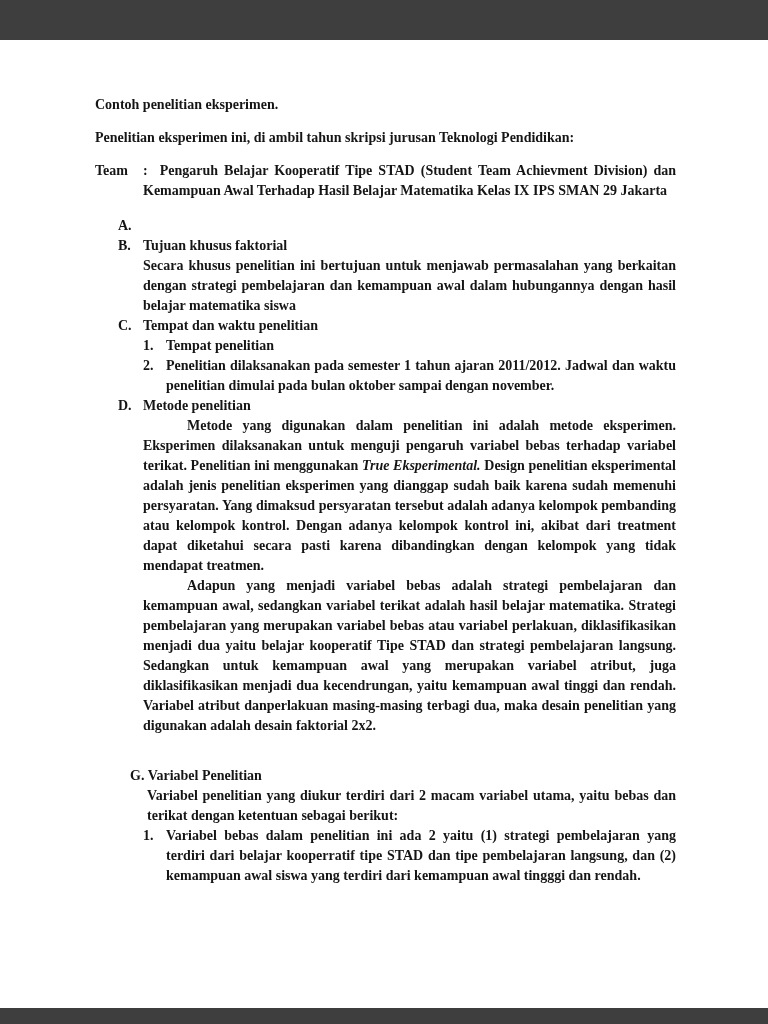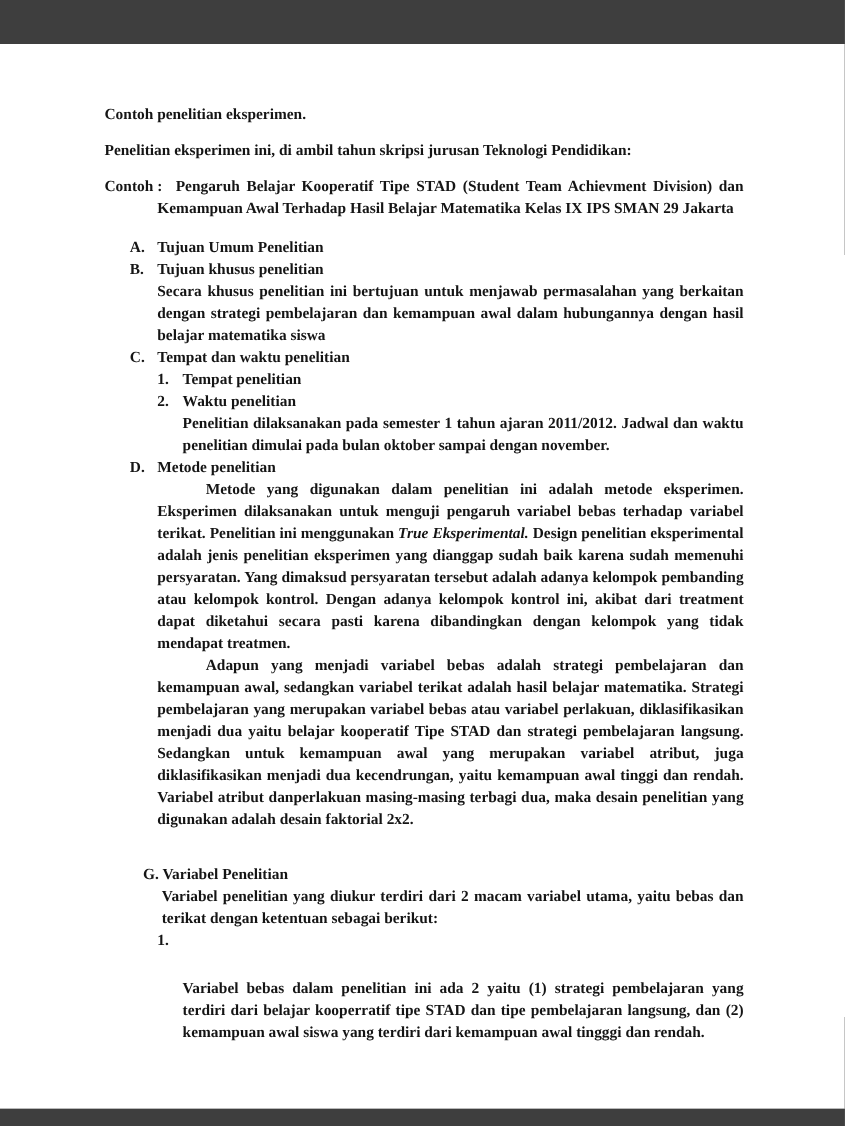--- a/index.html
+++ b/index.html
@@ -44,69 +44,67 @@
   .sub-label { width: 23px; flex: none; }
   .sub-content { flex: 1; min-width: 0; }
 
   .indent-para { text-indent: 44px; }
   .italic { font-style: italic; }
 
   .gsec { margin-top: 30px; padding-left: 35px; }
   .g-intro { margin-left: 17px; }
   .g-item { display: flex; margin-left: 13px; }
   .g-item-label { width: 23px; flex: none; }
-  .g-item-content { flex: 1; min-width: 0; margin-top: 44px; }
+  .g-item-content { flex: 1; min-width: 0; }
 </style>
 </head>
 <body>
 
 <div class="screen">
   <div class="letterbox top"></div>
 
   <div class="page">
 
     <p class="para">Contoh penelitian eksperimen.</p>
     <p class="para">Penelitian eksperimen ini, di ambil tahun skripsi jurusan Teknologi Pendidikan:</p>
 
     <div class="judul">
-      <span class="judul-label">Contoh</span>
+      <span class="judul-label">Team</span>
       <div class="judul-body just"><span class="judul-sep">:</span><span>Pengaruh Belajar Kooperatif Tipe STAD  (Student Team Achievment Division) dan Kemampuan Awal Terhadap Hasil Belajar Matematika Kelas IX IPS SMAN 29 Jakarta</span></div>
     </div>
 
     <div class="sec">
       <span class="sec-label">A.</span>
       <div class="sec-content">
-        <div>Tujuan Umum Penelitian</div>
       </div>
     </div>
 
     <div class="sec">
       <span class="sec-label">B.</span>
       <div class="sec-content">
-        <div>Tujuan khusus penelitian</div>
+        <div>Tujuan khusus faktorial</div>
         <div class="just">Secara khusus penelitian ini bertujuan untuk menjawab permasalahan yang berkaitan dengan strategi pembelajaran dan kemampuan awal dalam hubungannya dengan hasil belajar matematika siswa</div>
       </div>
     </div>
 
     <div class="sec">
       <span class="sec-label">C.</span>
       <div class="sec-content">
         <div>Tempat dan waktu penelitian</div>
 
         <div class="sub">
           <span class="sub-label">1.</span>
           <div class="sub-content">
             <div>Tempat penelitian</div>
           </div>
         </div>
 
         <div class="sub">
           <span class="sub-label">2.</span>
           <div class="sub-content">
-            <div>Waktu penelitian</div>
             <div class="just">Penelitian dilaksanakan pada semester 1 tahun ajaran 2011/2012. Jadwal dan waktu penelitian dimulai pada bulan oktober sampai dengan november.</div>
           </div>
         </div>
       </div>
     </div>
 
     <div class="sec">
       <span class="sec-label">D.</span>
       <div class="sec-content">
         <div>Metode penelitian</div>

